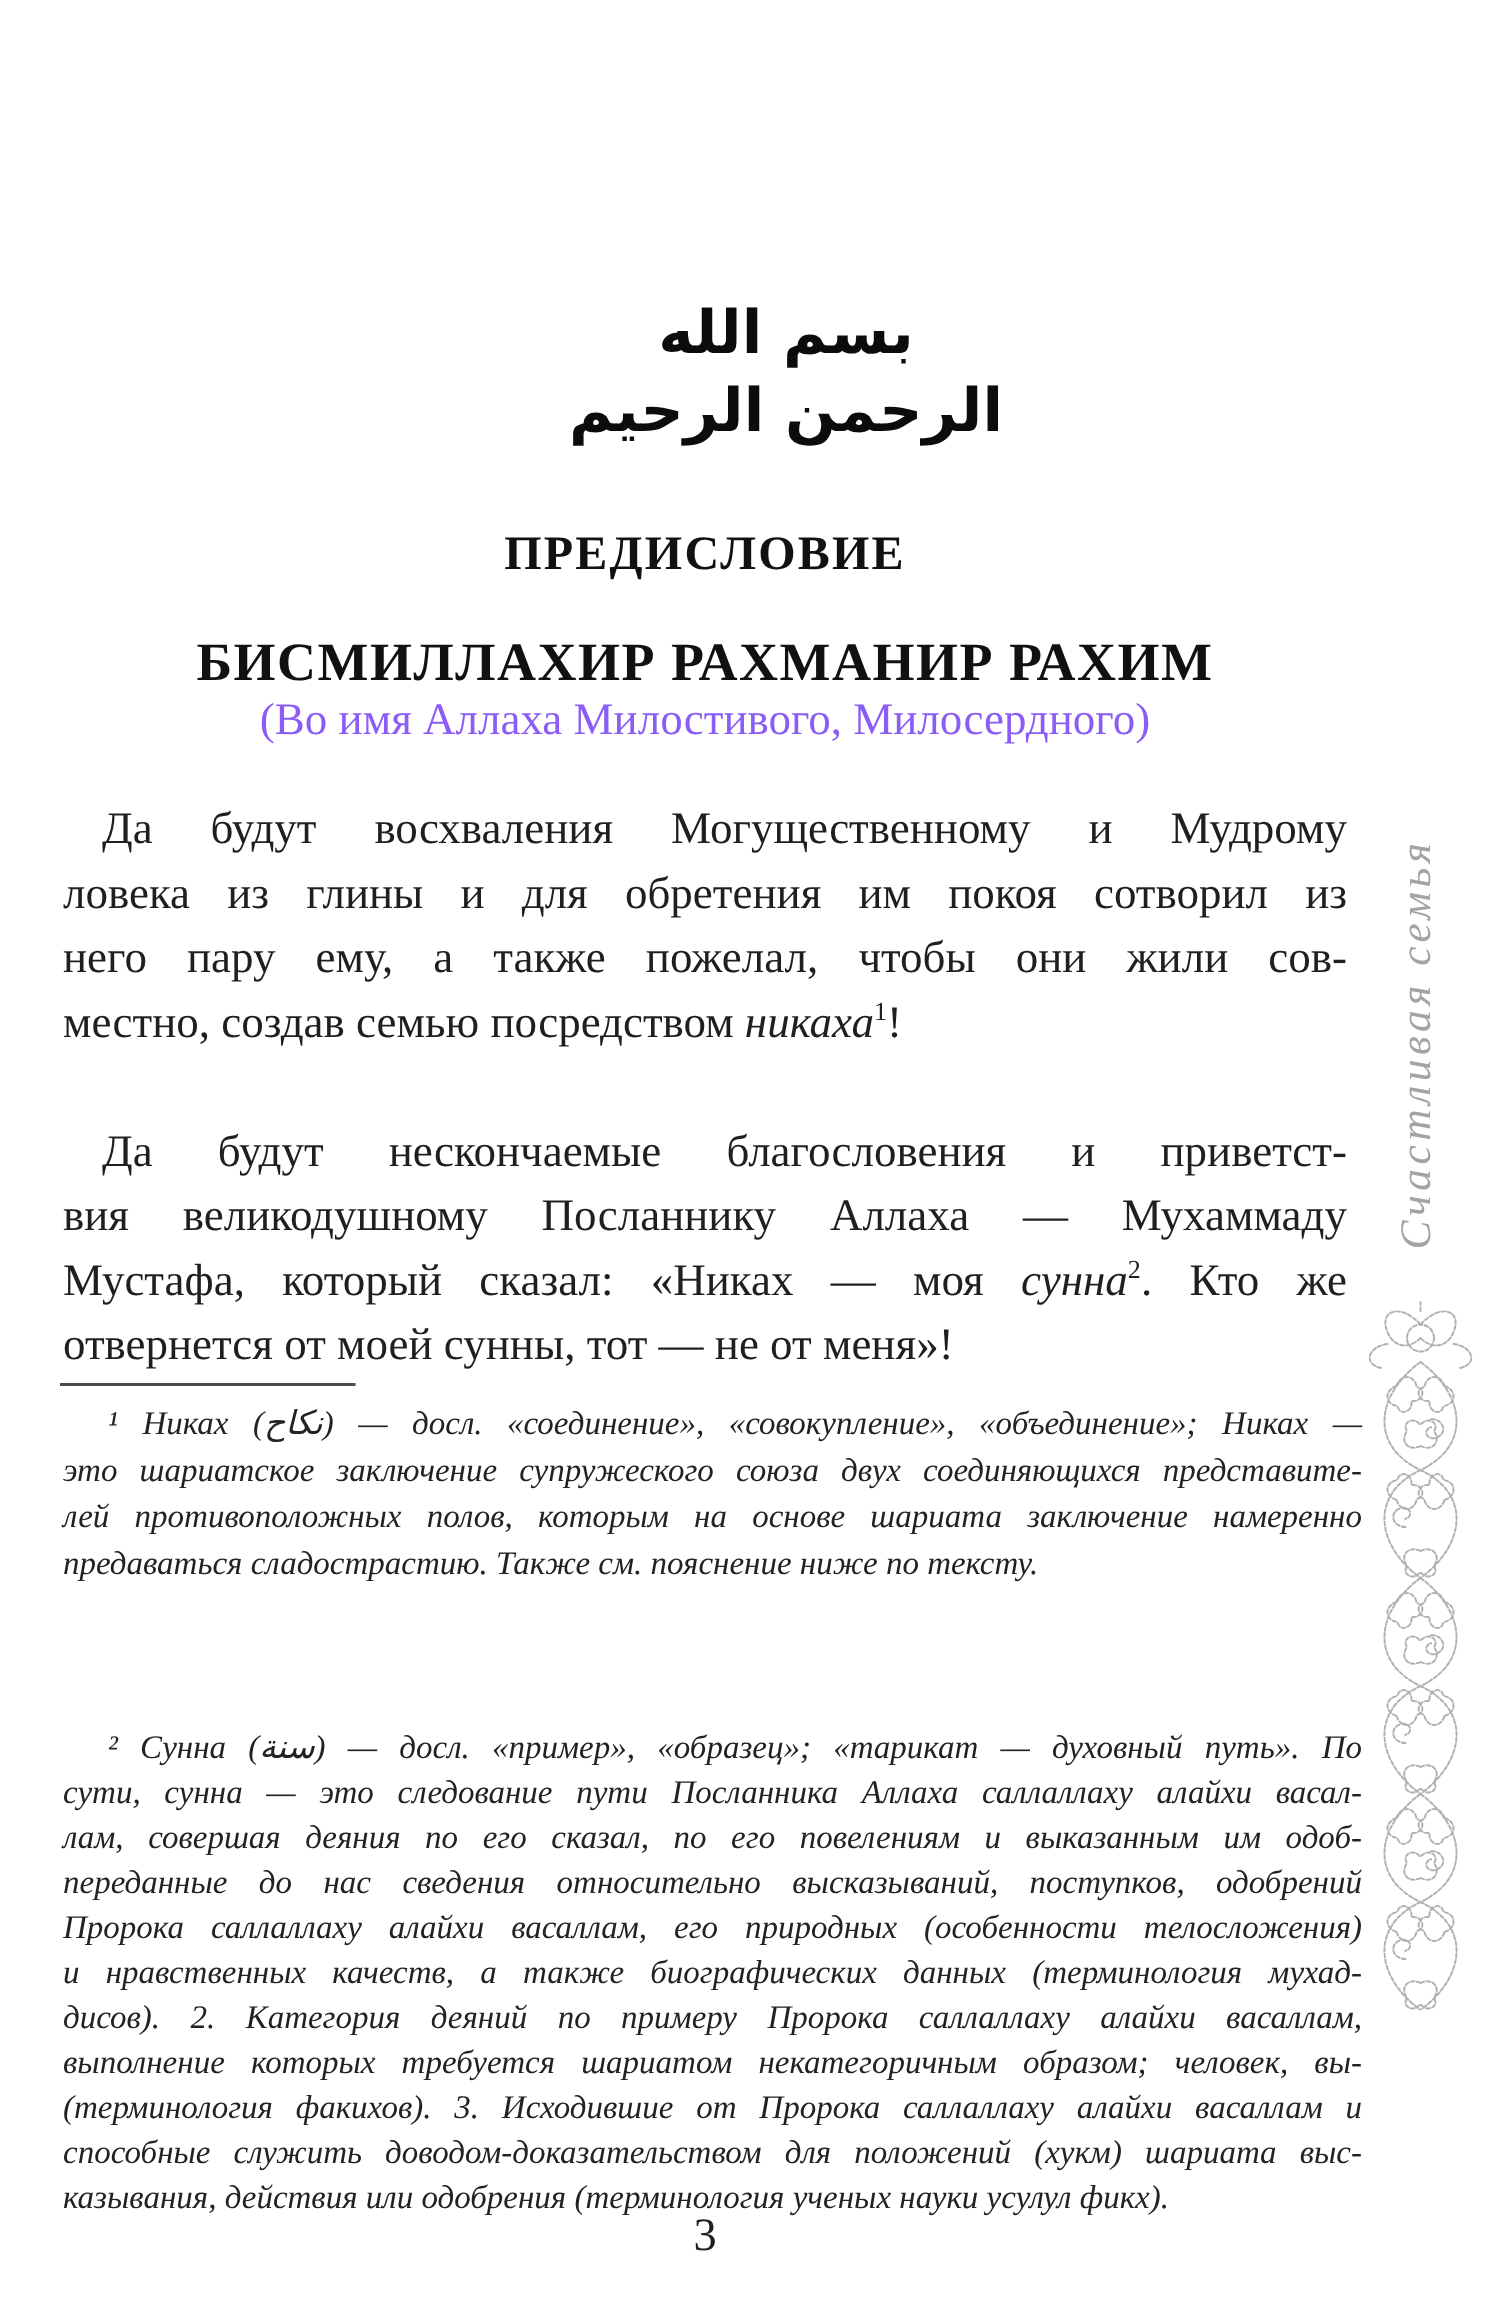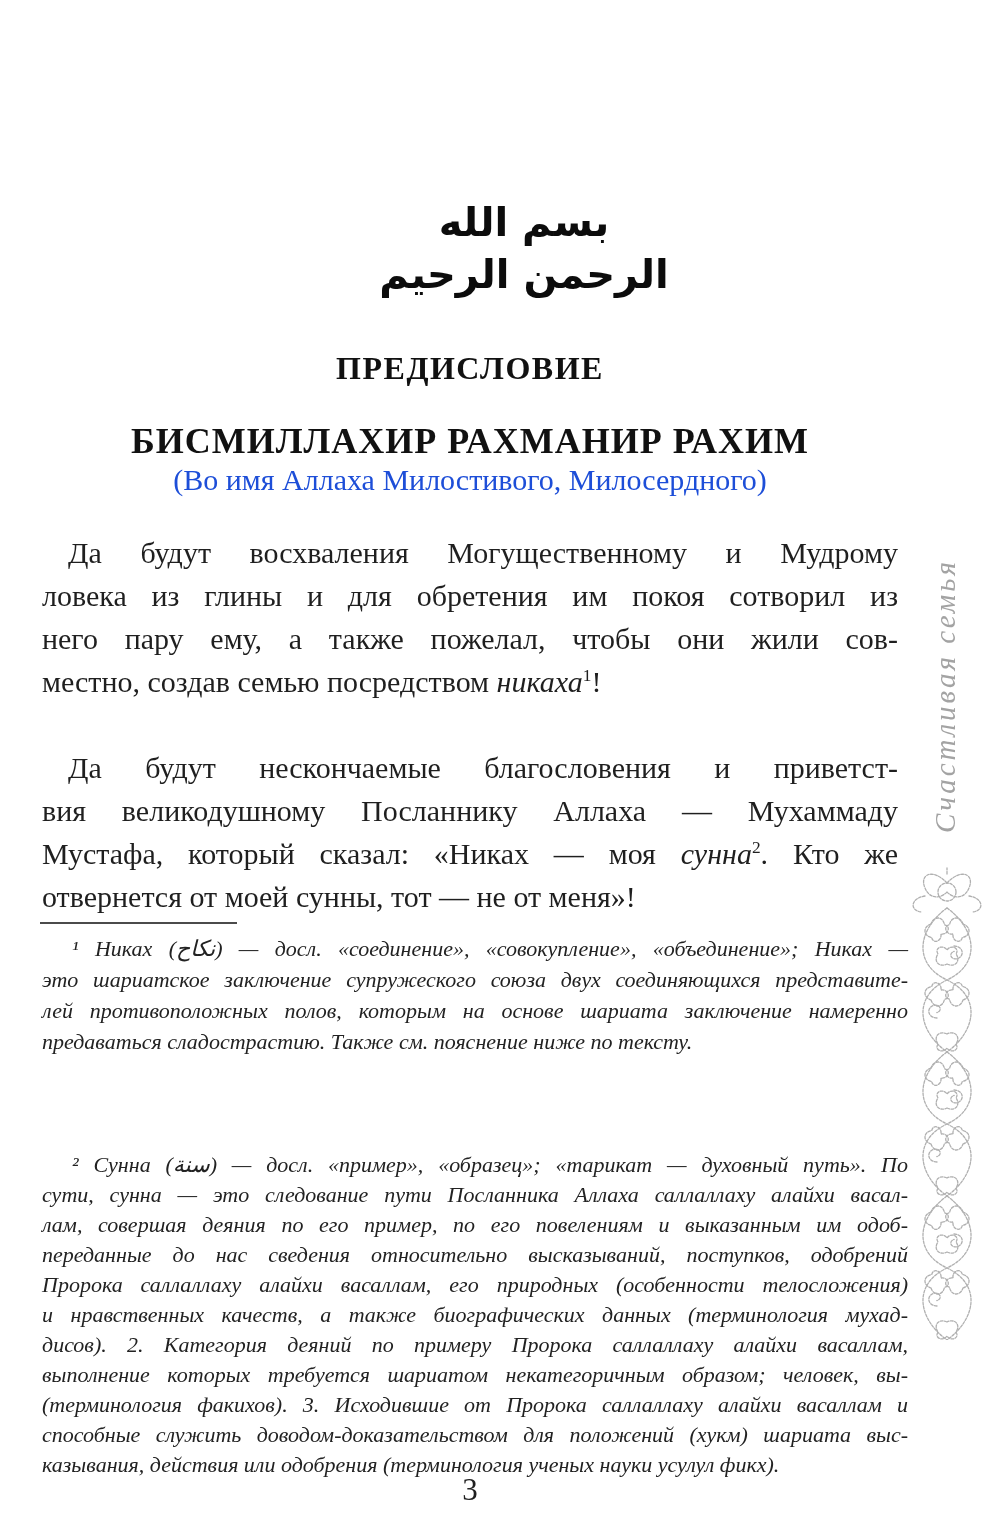--- a/index.html
+++ b/index.html
@@ -16,21 +16,21 @@
   .h-title {
     position:absolute; top:350px; left:42px; width:856px; text-align:center;
     font-size:32px; font-weight:bold; letter-spacing:1.5px; color:#111;
   }
   .h-sub {
     position:absolute; top:420px; left:42px; width:856px; text-align:center;
     font-size:36px; font-weight:bold; letter-spacing:1px; color:#111;
   }
   .h-trans {
     position:absolute; top:463px; left:42px; width:856px; text-align:center;
-    font-size:30px; color:#1d4ed8;
+    font-size:30px; color:#8b5cf6;
   }
   .body-text { position:absolute; left:42px; width:856px; font-size:30px; line-height:43px; }
   #para1 { top:531px; }
   #para2 { top:746px; }
   .jline { text-align:justify; text-align-last:justify; }
   .lline { text-align:right; text-align-last:left; }
   .indent { text-indent:26px; }
   .fn-indent { text-indent:30px; }
   i { font-style:italic; }
   sup.bsup { font-size:0.58em; vertical-align:super; line-height:0; }
@@ -85,21 +85,21 @@
   <div class="footnote" id="fn1">
     <div class="jline fn-indent">¹ Никах (نكاح) — досл. «соединение», «совокупление», «объединение»; Никах —</div>
     <div class="jline">это шариатское заключение супружеского союза двух соединяющихся представите-</div>
     <div class="jline">лей противоположных полов, которым на основе шариата заключение намеренно</div>
     <div class="lline">предаваться сладострастию. Также см. пояснение ниже по тексту.</div>
   </div>
 
   <div class="footnote" id="fn2">
     <div class="jline fn-indent">² Сунна (سنة) — досл. «пример», «образец»; «тарикат — духовный путь». По</div>
     <div class="jline">сути, сунна — это следование пути Посланника Аллаха саллаллаху алайхи васал-</div>
-    <div class="jline">лам, совершая деяния по его пример, по его повелениям и выказанным им одоб-</div>
+    <div class="jline">лам, совершая деяния по его сказал, по его повелениям и выказанным им одоб-</div>
     <div class="jline">переданные до нас сведения относительно высказываний, поступков, одобрений</div>
     <div class="jline">Пророка саллаллаху алайхи васаллам, его природных (особенности телосложения)</div>
     <div class="jline">и нравственных качеств, а также биографических данных (терминология мухад-</div>
     <div class="jline">дисов). 2. Категория деяний по примеру Пророка саллаллаху алайхи васаллам,</div>
     <div class="jline">выполнение которых требуется шариатом некатегоричным образом; человек, вы-</div>
     <div class="jline">(терминология факихов). 3. Исходившие от Пророка саллаллаху алайхи васаллам и</div>
     <div class="jline">способные служить доводом-доказательством для положений (хукм) шариата выс-</div>
     <div class="lline">казывания, действия или одобрения (терминология ученых науки усулул фикх).</div>
   </div>
 

